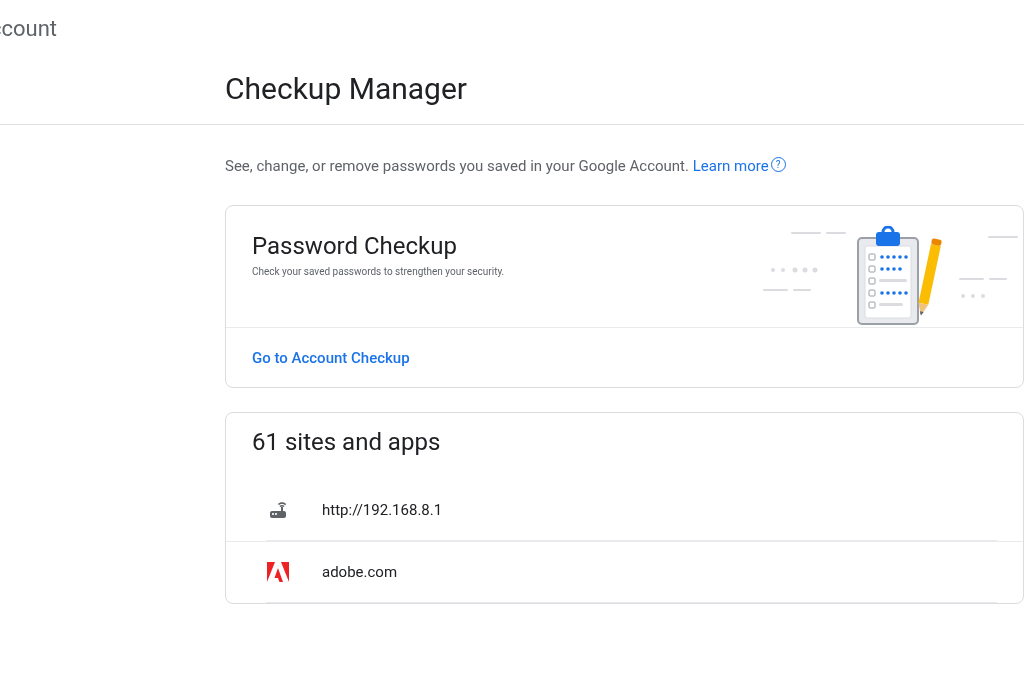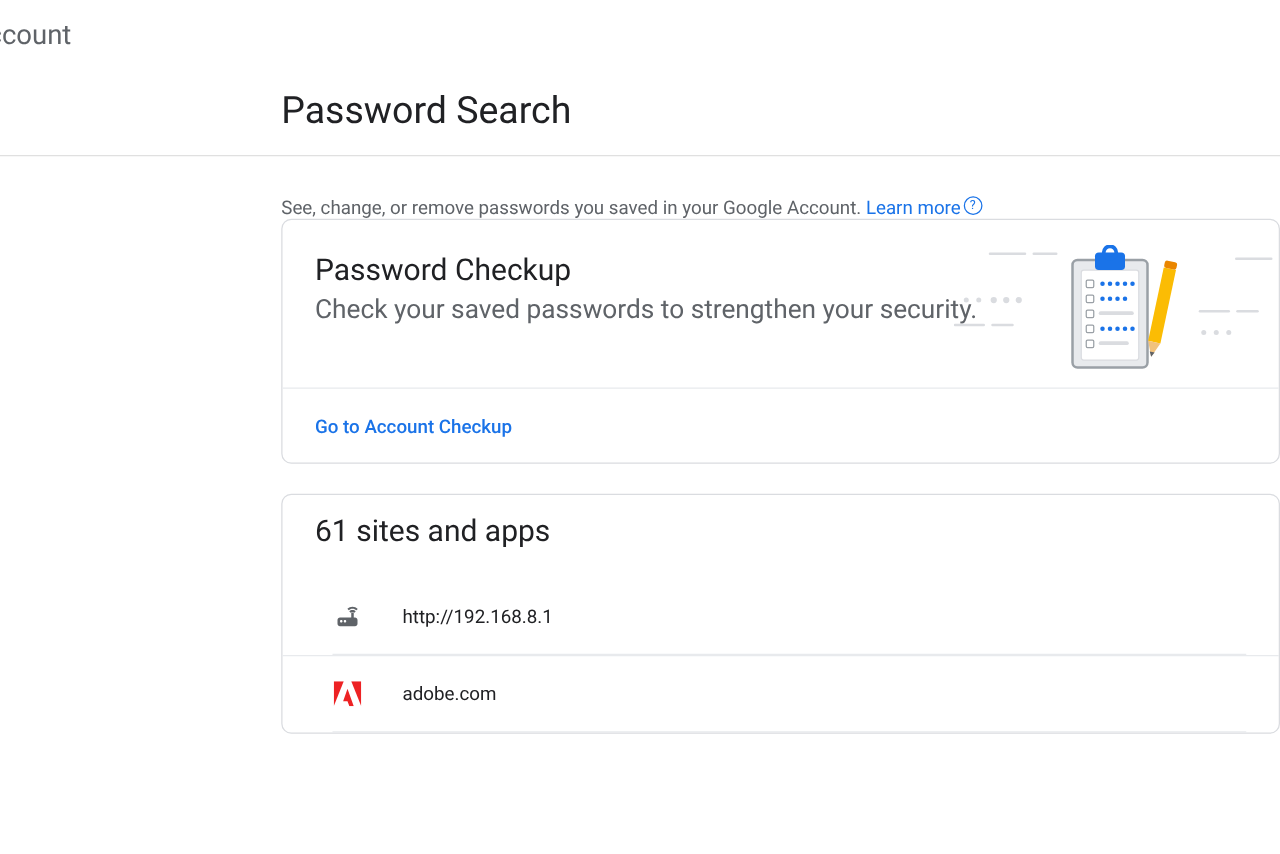--- a/index.html
+++ b/index.html
@@ -37,20 +37,21 @@
       width: 100%;
     }
     .content {
       margin-left: 225px;
       margin-right: 0;
       padding-top: 32px;
     }
     .description {
       font-size: 15px;
       color: #5f6368;
+      margin-bottom: 30px;
     }
     .learn-more {
       color: #1a73e8;
       cursor: pointer;
       font-size: 15px;
     }
     .help-icon {
       display: inline-block;
       width: 15px;
       height: 15px;
@@ -76,21 +77,21 @@
       padding: 26px 30px 50px 26px;
       position: relative;
     }
     .checkup-text h2 {
       font-size: 24px;
       font-weight: 400;
       color: #202124;
       margin-bottom: 6px;
     }
     .checkup-text p {
-      font-size: 21px;
+      font-size: 10px;
       color: #5f6368;
     }
     .checkup-illustration {
       position: absolute;
       right: 0px;
       top: 20px;
     }
     .card-divider {
       height: 1px;
       background: #e8eaed;
@@ -174,21 +175,21 @@
       height: 1px;
       background: #e8eaed;
       margin: 0 26px 0 40px;
     }
   </style>
 </head>
 <body>
 
 <div class="header-area">
   <div class="account-label">ccount</div>
-  <h1 class="page-title">Password Search</h1>
+  <h1 class="page-title">Checkup Manager</h1>
 </div>
 <div class="divider"></div>
 
 <div class="content">
   <div class="description">
     <span>See, change, or remove passwords you saved in your Google Account. </span><span class="learn-more">Learn more</span><span class="help-icon">?</span>
   </div>
 
   <div class="card">
     <div class="checkup-top">

